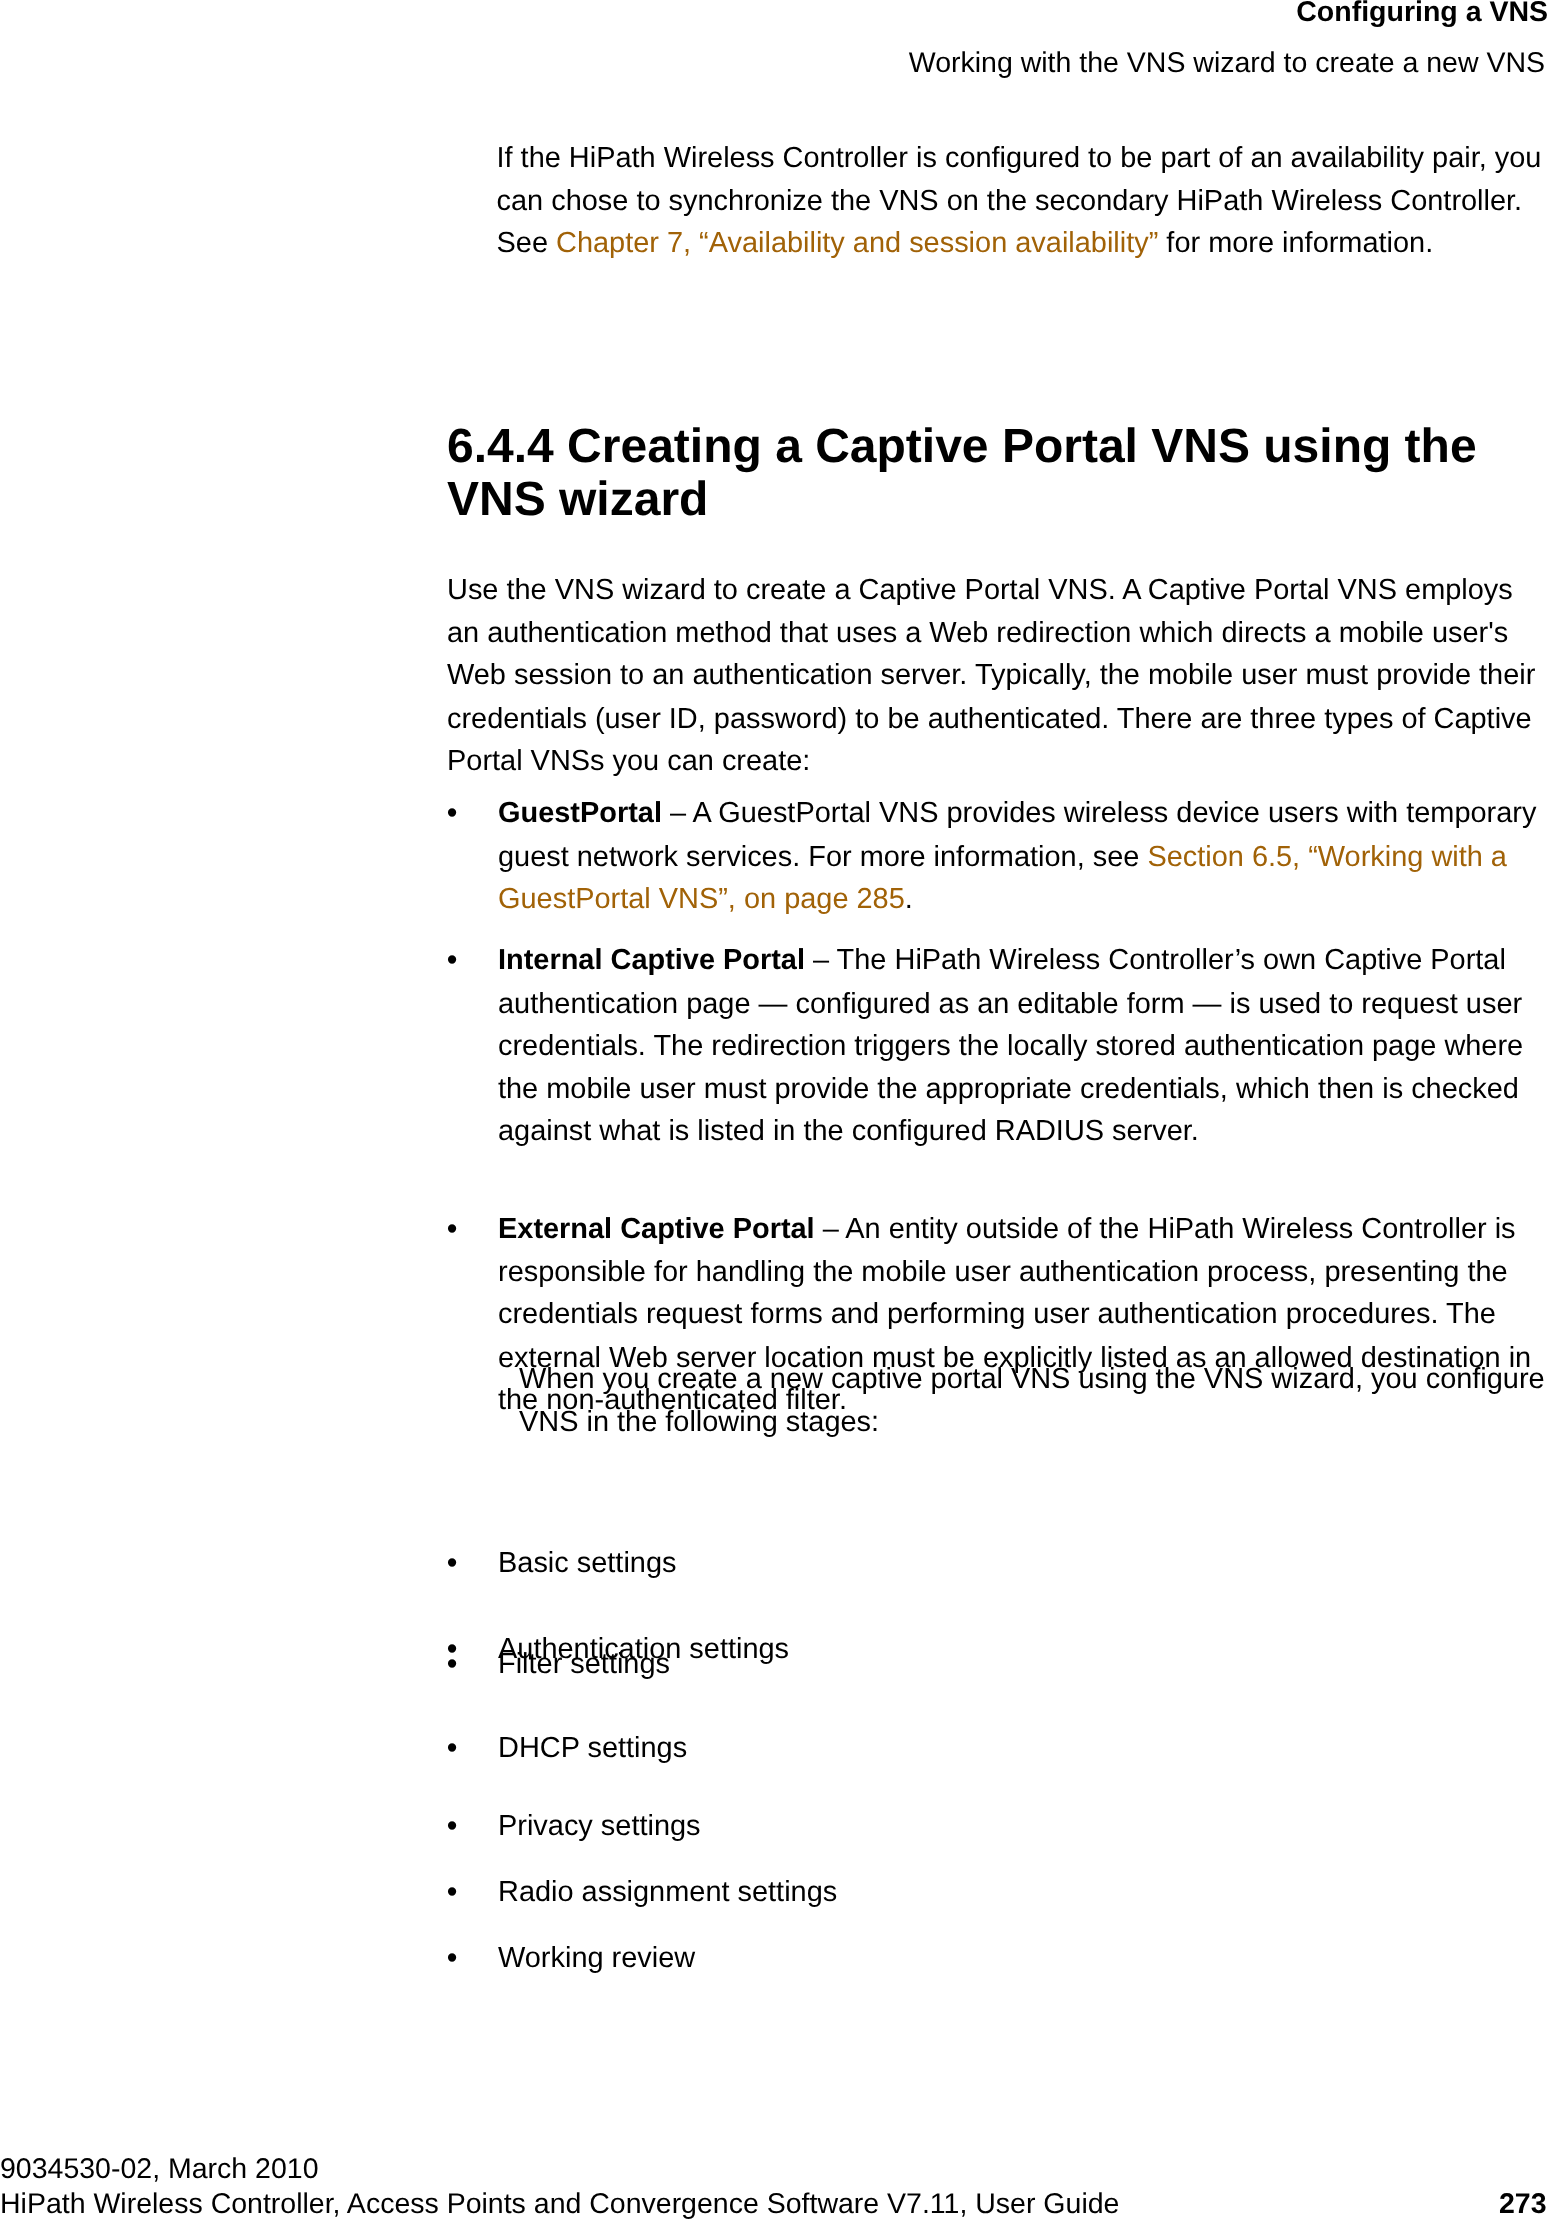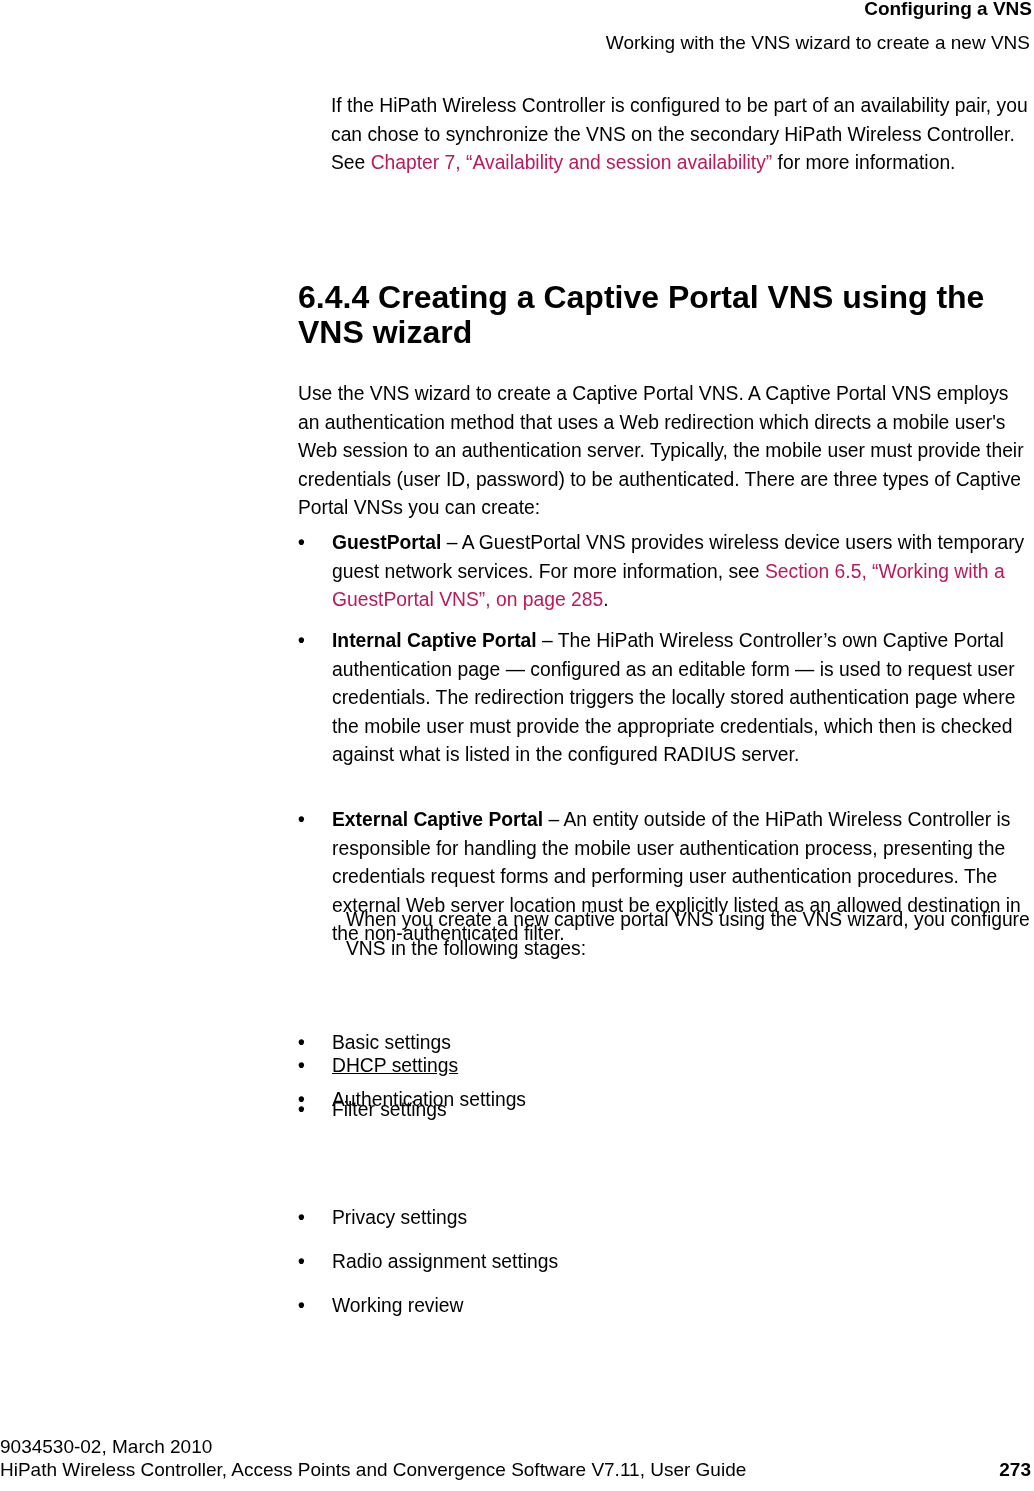--- a/index.html
+++ b/index.html
@@ -4,21 +4,21 @@
 <style>
   html, body { margin: 0; padding: 0; background: #ffffff; }
   body { width: 1034px; height: 1491px; position: relative; overflow: hidden;
          font-family: "Liberation Sans", sans-serif; color: #000; }
   .hdr-title { position: absolute; right: 2px; top: -2px; font-size: 19px; font-weight: bold; }
   .hdr-sub { position: absolute; right: 4px; top: 32px; font-size: 19px; }
   .para { position: absolute; left: 298px; width: 734px; font-size: 19.3px; line-height: 28.5px; margin: 0; }
   .intro { left: 331px; width: 700px; top: 92px; }
   .h2 { position: absolute; left: 298px; top: 280px; width: 734px; font-size: 32px;
         font-weight: bold; line-height: 35px; margin: 0; }
-  .link { color: #be185d; }
+  .link { color: #a16207; }
   .bullet { position: absolute; left: 298px; width: 734px; font-size: 19.3px; line-height: 28.5px; }
   .bullet .dot { position: absolute; left: 0; top: 0; width: 34px; font-weight: bold; }
   .bullet .body { position: absolute; left: 34px; width: 700px; }
   .bullet .body b { font-weight: bold; }
   .simple { position: absolute; left: 298px; font-size: 19.3px; line-height: 28.5px; }
   .simple .dot { display: inline-block; width: 34px; font-weight: bold; }
   .footer1 { position: absolute; left: 0; top: 1436px; font-size: 19px; }
   .footer2 { position: absolute; left: 0; top: 1459px; font-size: 19px; }
   .pagenum { position: absolute; right: 3px; top: 1459px; font-size: 19px; font-weight: bold; }
 </style>
@@ -49,21 +49,21 @@
 <div class="bullet" style="top:806px;">
   <span class="dot">•</span>
   <span class="body"><b>External Captive Portal</b><span> – An entity outside of the HiPath Wireless Controller is responsible for handling the mobile user authentication process, presenting the credentials request forms and performing user authentication procedures. The external Web server location must be explicitly listed as an allowed destination in the non-authenticated filter.</span></span>
 </div>
 
 <p class="para" style="top:906px;margin-left:48px;">When you create a new captive portal VNS using the VNS wizard, you configure the VNS in the following stages:</p>
 
 <div>
   <div class="simple" style="top:1029px;"><span class="dot">•</span><span>Basic settings</span></div>
   <div class="simple" style="top:1086px;"><span class="dot">•</span><span>Authentication settings</span></div>
-  <div class="simple" style="top:1052px;text-decoration:underline;"><span class="dot">•</span><span>DHCP settings</span></div>
+  <div class="simple" style="top:1152px;"><span class="dot">•</span><span>DHCP settings</span></div>
   <div class="simple" style="top:1096px;"><span class="dot">•</span><span>Filter settings</span></div>
   <div class="simple" style="top:1204px;"><span class="dot">•</span><span>Privacy settings</span></div>
   <div class="simple" style="top:1248px;"><span class="dot">•</span><span>Radio assignment settings</span></div>
   <div class="simple" style="top:1292px;"><span class="dot">•</span><span>Working review</span></div>
 </div>
 
 <div>
   <div class="footer1">9034530-02, March 2010</div>
   <div class="footer2">HiPath Wireless Controller, Access Points and Convergence Software V7.11, User Guide</div>
   <div class="pagenum">273</div>

